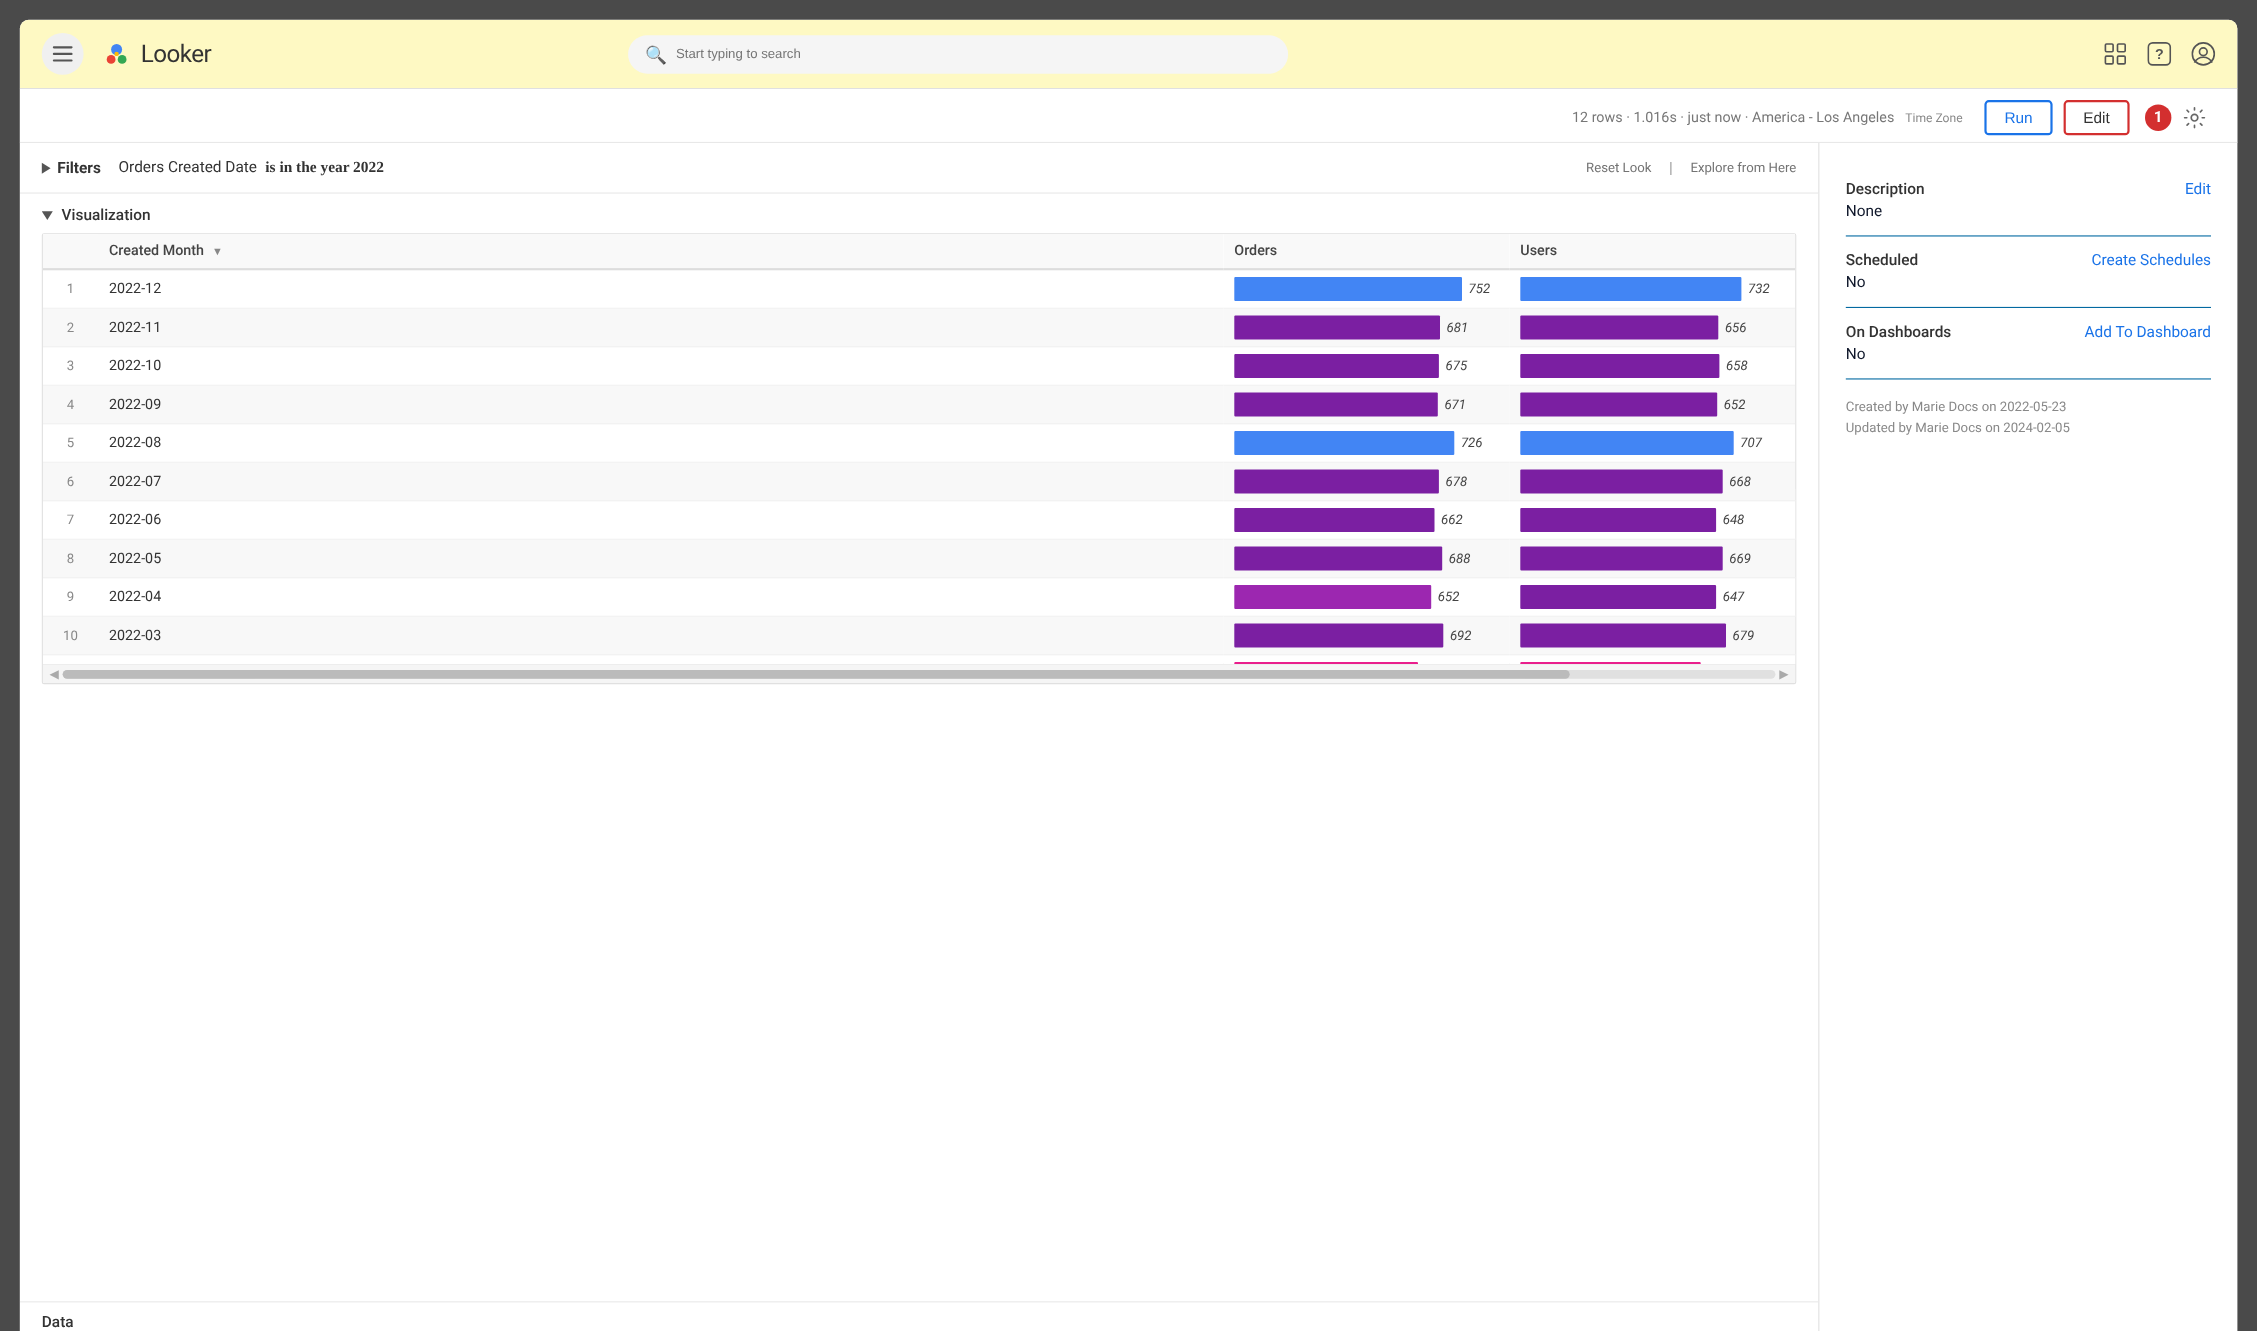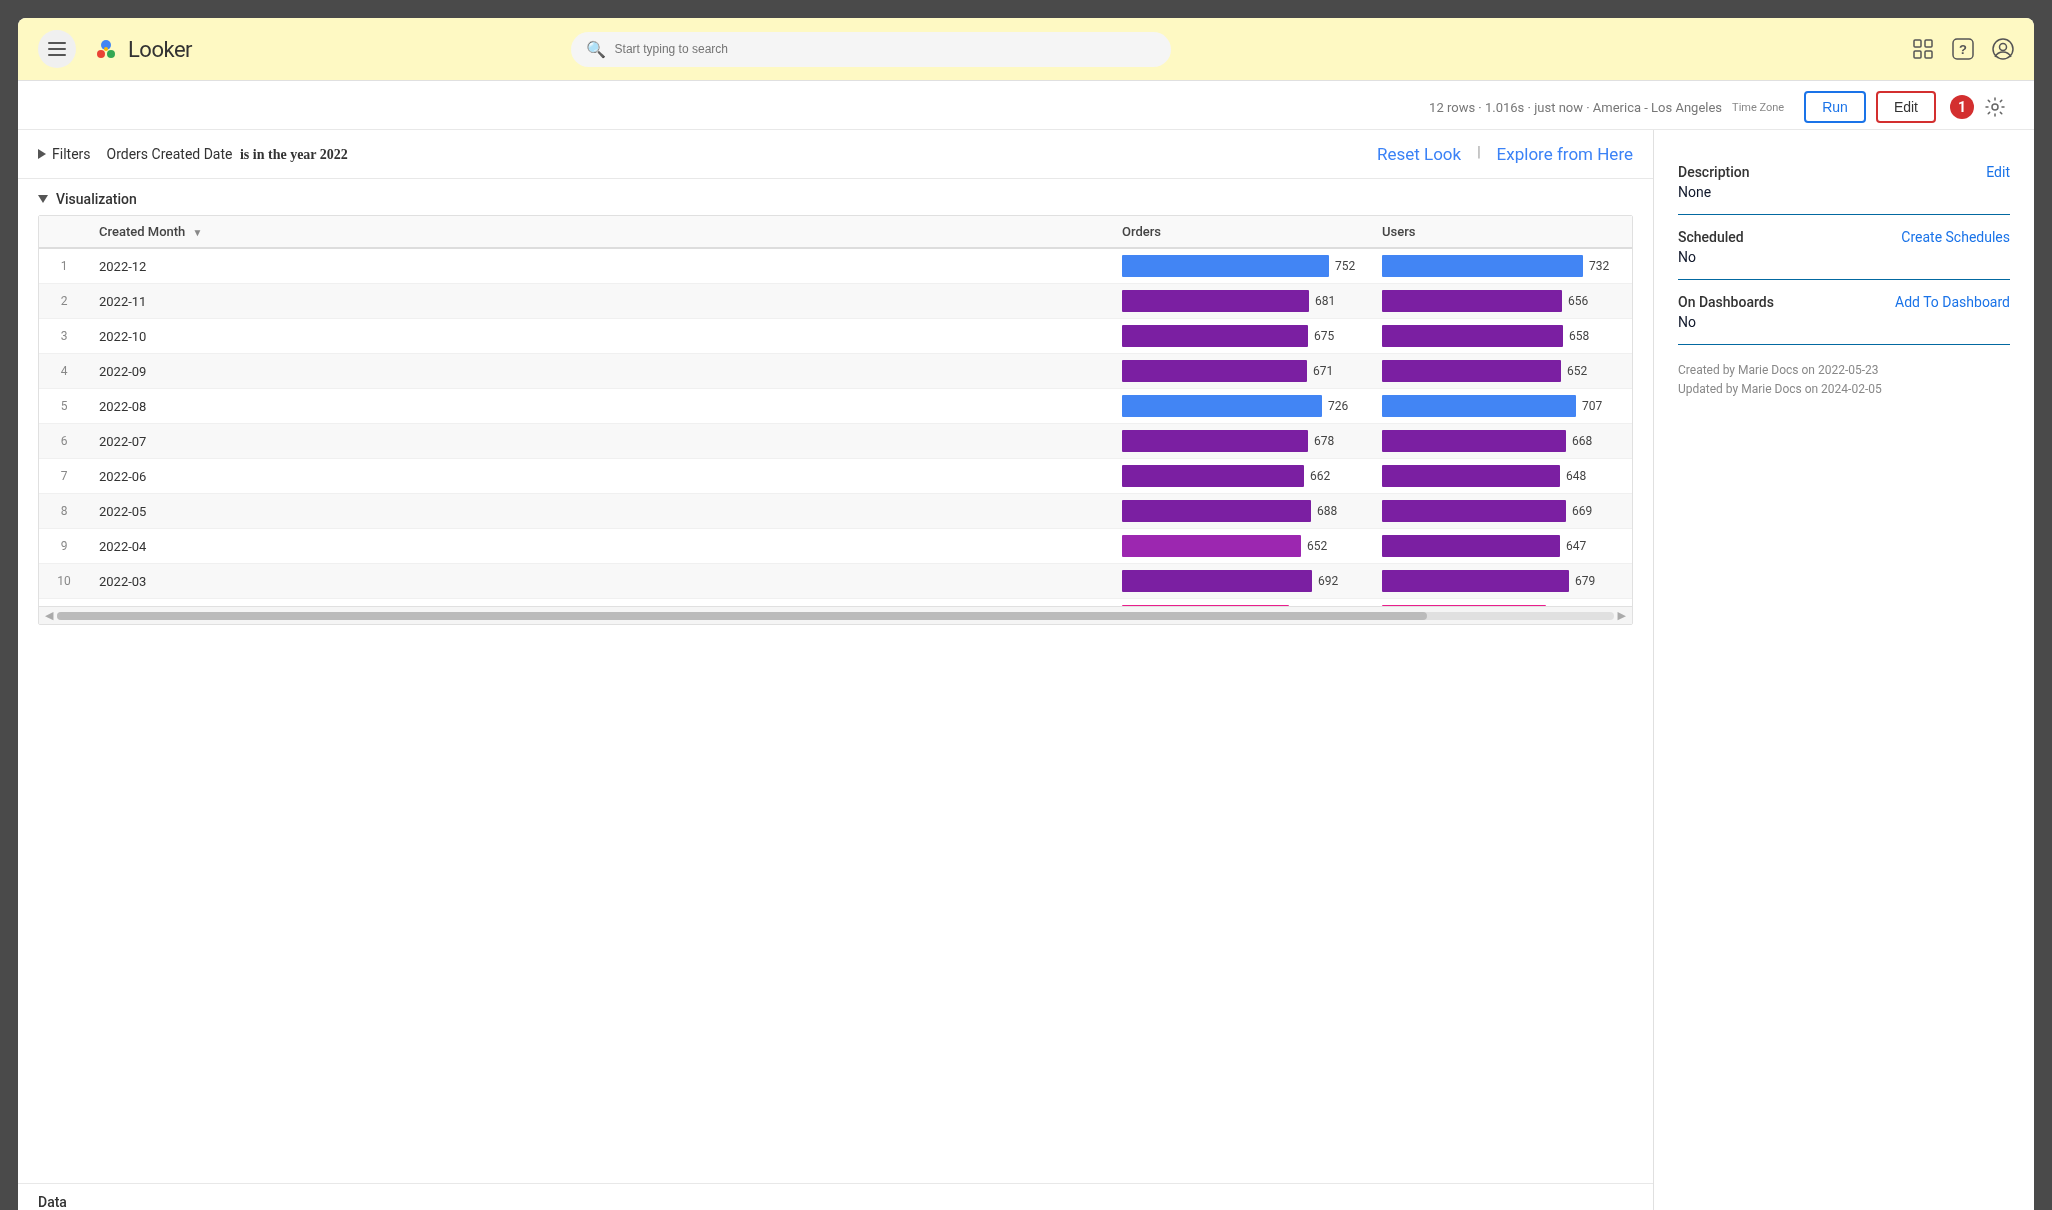--- a/index.html
+++ b/index.html
@@ -36,46 +36,46 @@
     .badge-1 { background: #d32f2f; color: #fff; border-radius: 50%; width: 24px; height: 24px; display: flex; align-items: center; justify-content: center; font-size: 14px; font-weight: 700; margin-left: 4px; }
     .settings-btn { background: none; border: none; cursor: pointer; color: #666; font-size: 20px; display: flex; }
 
     
     .main-content { display: flex; height: calc(1210px - 120px); }
     .left-panel { flex: 1; border-right: 1px solid #e0e0e0; overflow: hidden; display: flex; flex-direction: column; }
     .right-panel { width: 380px; flex-shrink: 0; padding: 20px 24px; }
 
     
     .filters-row { display: flex; align-items: center; padding: 14px 20px; border-bottom: 1px solid #e8e8e8; gap: 16px; }
-    .filters-toggle { display: flex; align-items: center; gap: 6px; cursor: pointer; font-weight: 400; color: #333; font-size: 14px; }
+    .filters-toggle { display: flex; align-items: center; gap: 6px; cursor: pointer; font-weight: 700; color: #333; font-size: 14px; }
     .triangle-right { width: 0; height: 0; border-top: 5px solid transparent; border-bottom: 5px solid transparent; border-left: 8px solid #555; }
     .filter-text { color: #333; font-size: 14px; }
     .filter-highlight { font-weight: 700; }
     .filter-actions { margin-left: auto; display: flex; gap: 16px; }
-    .filter-link { color: #3b82f6; text-decoration: none; font-size: 17px; cursor: pointer; }
+    .filter-link { color: #737373; text-decoration: none; font-size: 12px; cursor: pointer; }
     .filter-sep { color: #999; }
 
     
     .viz-section { padding: 0 20px; flex: 1; overflow: hidden; }
     .viz-header { display: flex; align-items: center; gap: 8px; padding: 12px 0 8px; cursor: pointer; }
     .triangle-down { width: 0; height: 0; border-left: 5px solid transparent; border-right: 5px solid transparent; border-top: 8px solid #555; }
     .viz-title { font-weight: 500; font-size: 14px; color: #333; }
 
     
     .data-table { width: 100%; border-collapse: collapse; font-size: 13px; }
     .data-table th { background: #f9f9f9; border-bottom: 2px solid #ddd; padding: 8px 10px; text-align: left; font-weight: 500; color: #444; position: sticky; top: 0; }
     .data-table th:first-child { width: 50px; text-align: center; }
     .data-table td { padding: 6px 10px; border-bottom: 1px solid #f0f0f0; vertical-align: middle; }
     .data-table tr:nth-child(even) { background: #f8f8f8; }
     .data-table tr:nth-child(odd) { background: #fff; }
     .row-num { text-align: center; color: #888; font-size: 12px; }
     .sort-icon { font-size: 10px; color: #888; margin-left: 4px; }
 
     
-    .bar-cell { width: 260px; }
+    .bar-cell { width: 260px; font-style: italic; }
     .bar-wrapper { display: flex; align-items: center; gap: 6px; }
     .bar { height: 22px; border-radius: 1px; display: inline-block; }
     .bar-label { font-size: 12px; color: #444; white-space: nowrap; }
 
     
     .table-scroll { overflow-y: auto; overflow-x: hidden; max-height: 390px; position: relative; }
     .table-outer { overflow: hidden; border: 1px solid #e0e0e0; border-radius: 2px; }
 
     
     .data-section { padding: 10px 20px; border-top: 1px solid #e8e8e8; }

